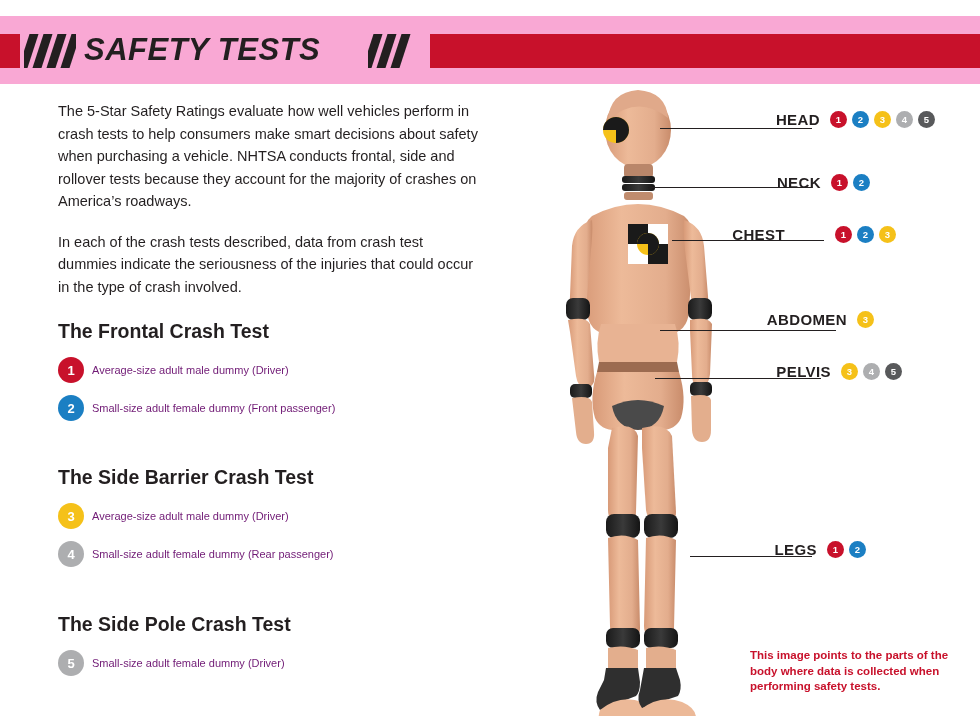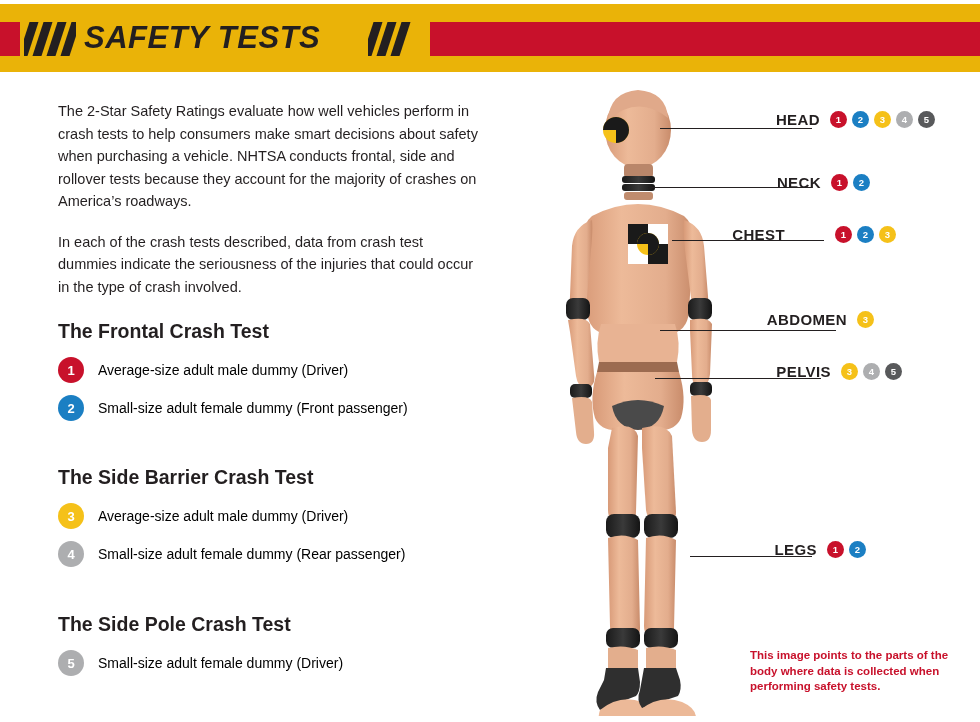--- a/index.html
+++ b/index.html
@@ -9,23 +9,23 @@
     background: #ffffff;
     font-family: "Liberation Sans", sans-serif;
     color: #231f20;
     overflow: hidden;
     position: relative;
   }
 
   
   .header {
     position: absolute;
-    left: 0; top: 4px;
+    left: 0; top: 16px;
     width: 980px; height: 68px;
-    background: #eab308;
+    background: #f9a8d4;
   }
   .header-bar-left {
     position: absolute;
     left: 0; top: 18px;
     width: 20px; height: 34px;
     background: #c8112b;
   }
   .header-bar-right {
     position: absolute;
     left: 430px; top: 18px;
@@ -92,23 +92,23 @@
     border-radius: 50%;
     color: #ffffff;
     font-size: 13px;
     font-weight: bold;
     display: flex;
     align-items: center;
     justify-content: center;
     flex: 0 0 auto;
   }
   .legend-label {
-    margin-left: 14px;
-    font-size: 14px;
-    color: #000000;
+    margin-left: 8px;
+    font-size: 11px;
+    color: #701a75;
   }
 
   
   .figure {
     position: absolute;
     left: 500px; top: 76px;
     width: 300px; height: 640px;
   }
 
   
@@ -177,21 +177,21 @@
   <div class="header-title">SAFETY TESTS</div>
 
   <div class="slashes right">
     <div class="slash"></div>
       <div class="slash"></div>
       <div class="slash"></div>
   </div>
 </div>
 
 <div class="intro">
-  <p>The 2-Star Safety Ratings evaluate how well vehicles perform in crash tests to help consumers make smart decisions about safety when purchasing a vehicle. NHTSA conducts frontal, side and rollover tests because they account for the majority of crashes on America’s roadways.</p>
+  <p>The 5-Star Safety Ratings evaluate how well vehicles perform in crash tests to help consumers make smart decisions about safety when purchasing a vehicle. NHTSA conducts frontal, side and rollover tests because they account for the majority of crashes on America’s roadways.</p>
   <p>In each of the crash tests described, data from crash test dummies indicate the seriousness of the injuries that could occur in the type of crash involved.</p>
 </div>
 
 <div class="section" style="top:320px;">
   <h2 class="section-title">The Frontal Crash Test</h2>
   <div class="legend-row">
     <div class="badge" style="background:#c8112b;">1</div>
     <div class="legend-label">Average-size adult male dummy (Driver)</div>
   </div>
   <div class="legend-row">

